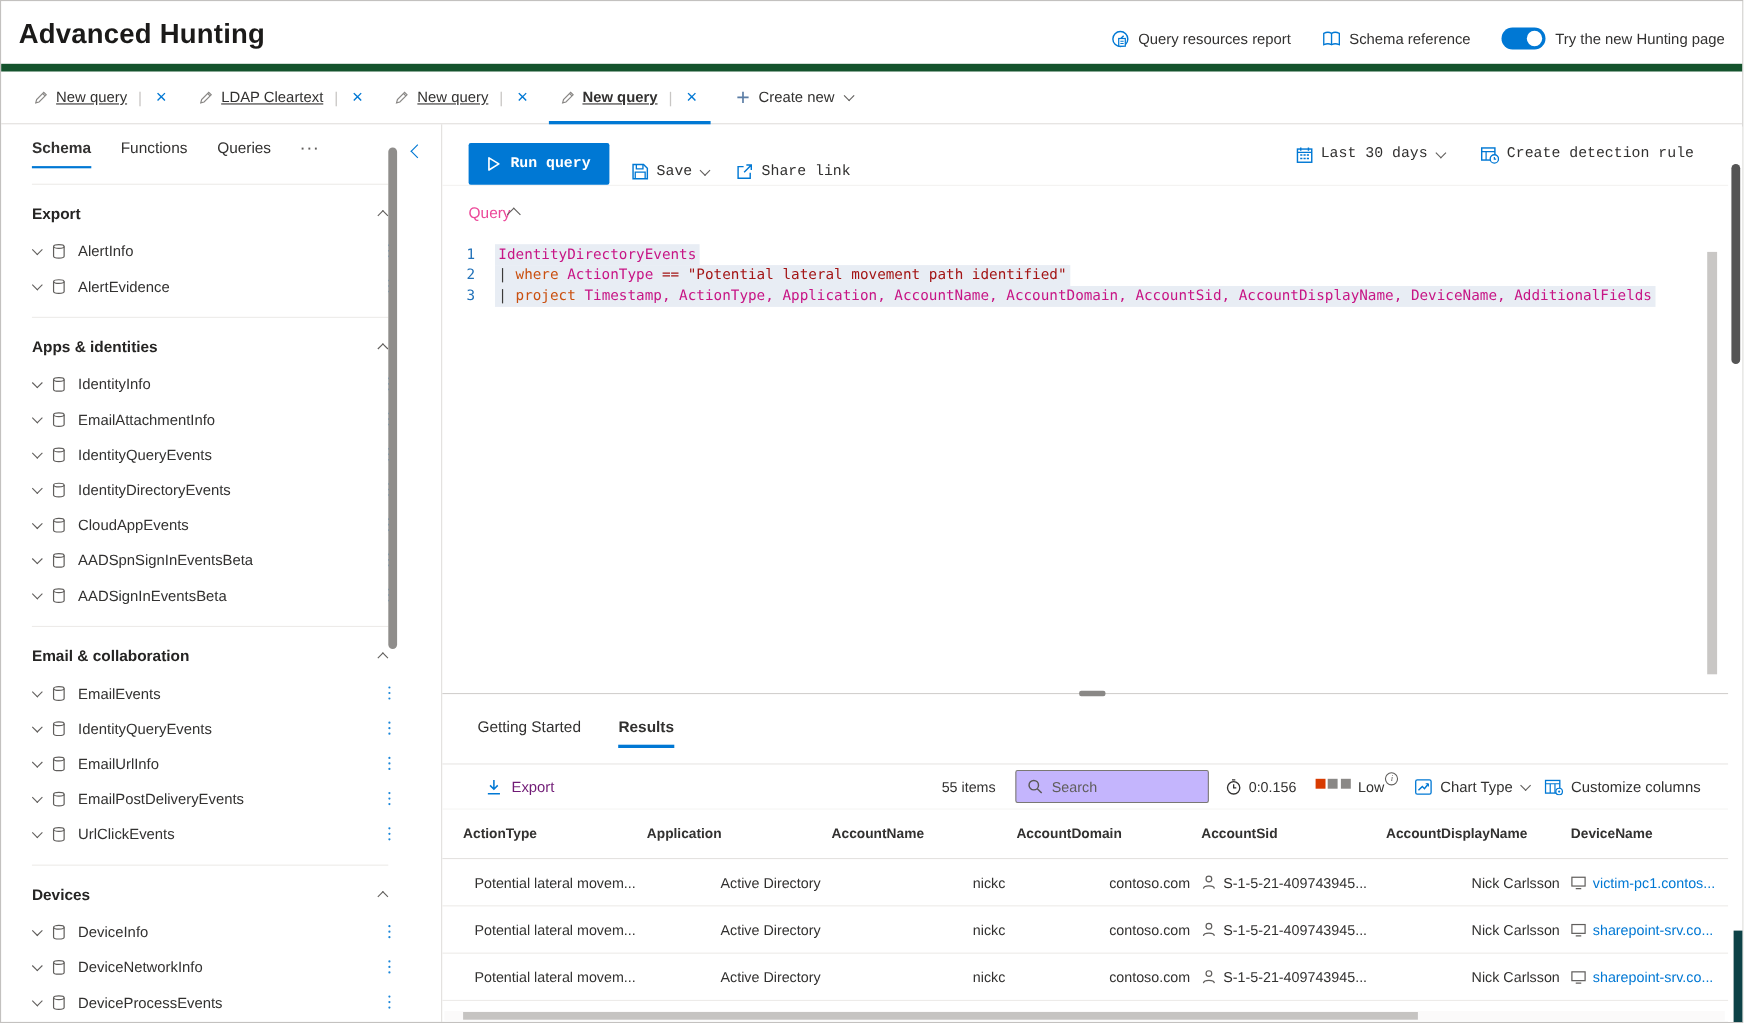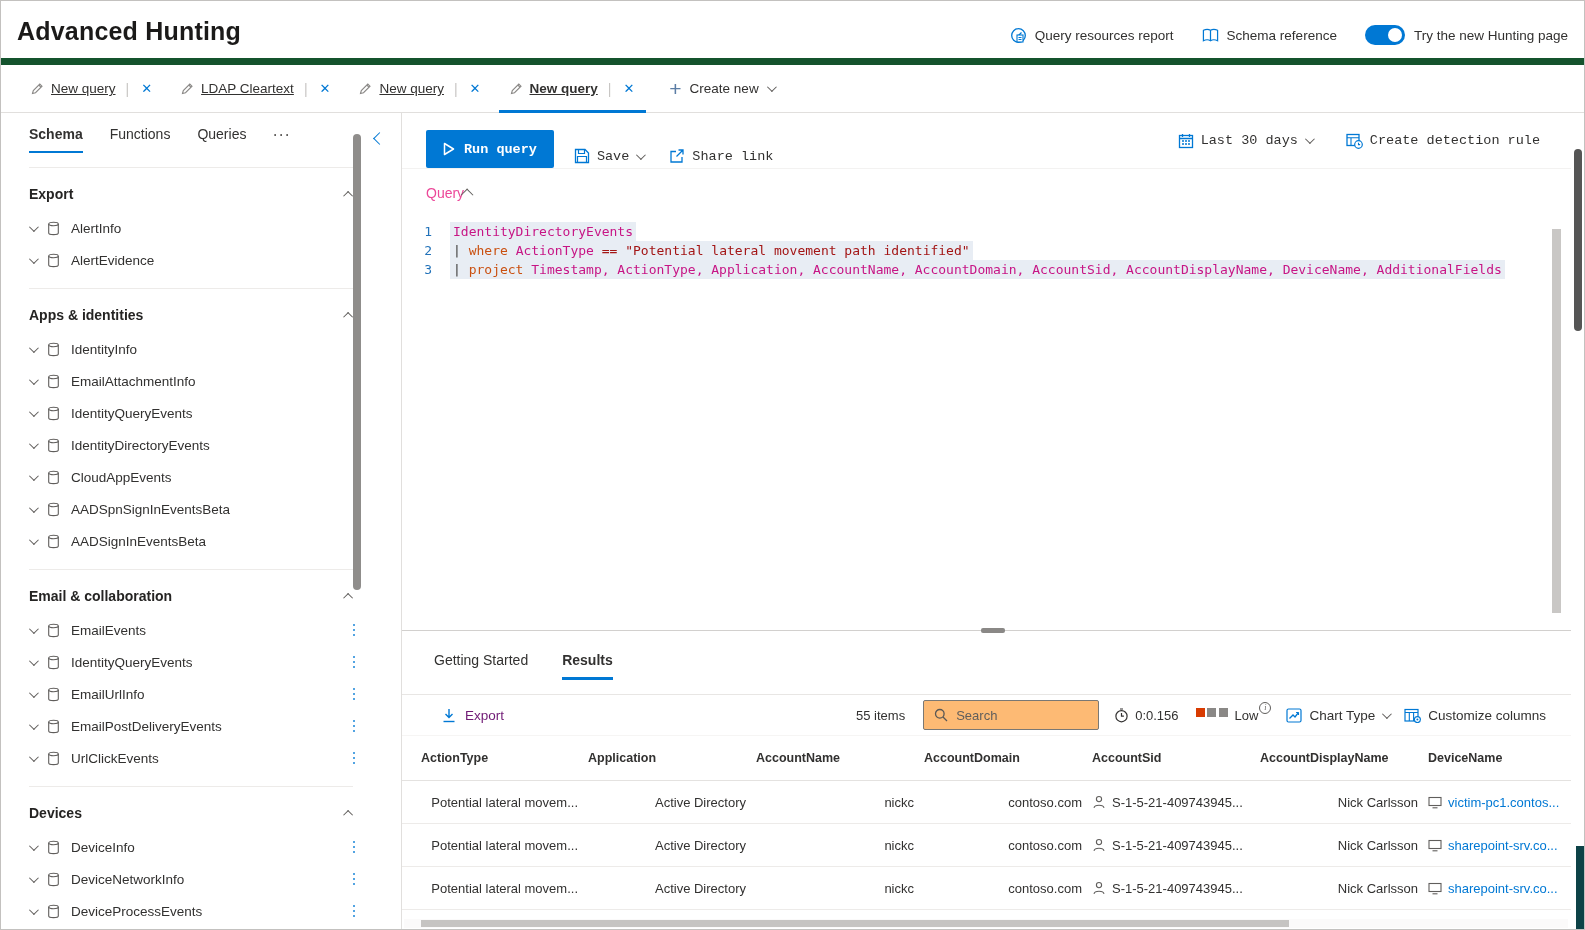--- a/index.html
+++ b/index.html
@@ -71,21 +71,21 @@
   .splitter .grip { position:absolute; left:calc(50% - 12px); top:-3px; width:24px; height:5px; border-radius:2px; background:#8a8886; }
 
   
   .results-tabs { display:flex; gap:34px; padding:20px 0 14px 32px; border-bottom:1px solid #e8e6e4; font-size:14px; }
   .rtab { padding-bottom:9px; border-bottom:3px solid transparent; cursor:pointer; color:#323130; }
   .rtab.active { font-weight:700; border-bottom-color:var(--accent); }
   .results-toolbar { height:41px; display:flex; align-items:center; padding-left:40px; position:relative; border-bottom:1px solid #f6f5f4; }
   .export-btn { display:flex; align-items:flex-end; gap:9px; background:none; border:none; font-size:13.5px; color:#701a75; cursor:pointer; font-family:inherit; }
   .rt-right { position:absolute; right:38px; top:0; height:100%; display:flex; align-items:center; gap:15px; }
   .items-count { font-size:13px; color:#323130; margin-right:3px; }
-  .search-box { display:flex; align-items:center; gap:8px; width:176px; height:30px; border:1px solid #7a7874; border-radius:2px; padding:0 10px; background:#fdba74; }
+  .search-box { display:flex; align-items:center; gap:8px; width:176px; height:30px; border:1px solid #7a7874; border-radius:2px; padding:0 10px; background:#c4b5fd; }
   .search-box input { border:none; outline:none; width:120px; font-size:13px; font-family:inherit; color:#323130; background:transparent; }
   .search-box input::placeholder { color:#605e5c; }
   .timer { display:flex; align-items:center; gap:6px; font-size:13px; }
   .squares { display:flex; gap:2.5px; margin-left:2px; }
   .squares i { width:9px; height:9px; display:block; }
   .low-wrap { display:flex; align-items:flex-start; gap:1px; font-size:13px; color:#323130; }
   .info-sup { width:12px; height:12px; border:1px solid #605e5c; border-radius:50%; font-size:8px; line-height:10px; text-align:center; color:#605e5c; transform:translateY(-6px); font-style:italic; font-family:"Liberation Serif",serif; }
   .ddl { display:flex; align-items:center; gap:7px; font-size:13.5px; cursor:pointer; color:#323130; background:none; border:none; font-family:inherit; }
 
   

